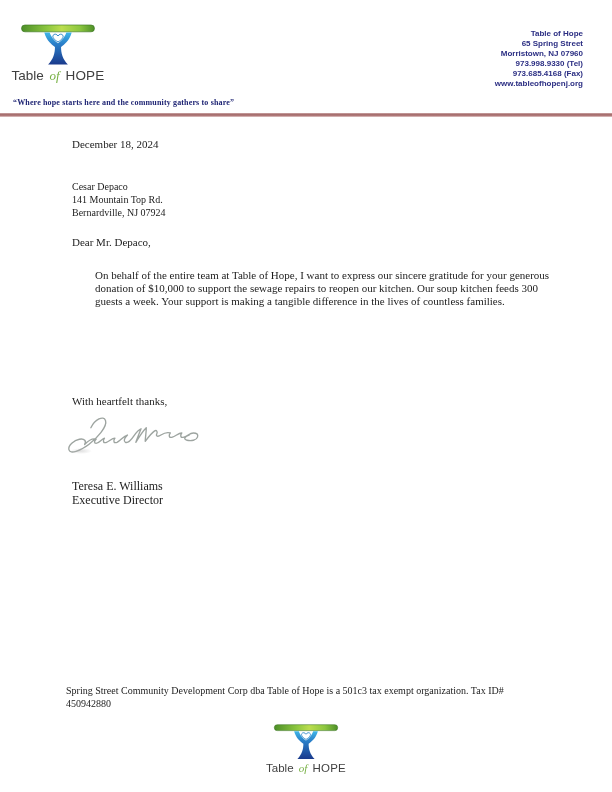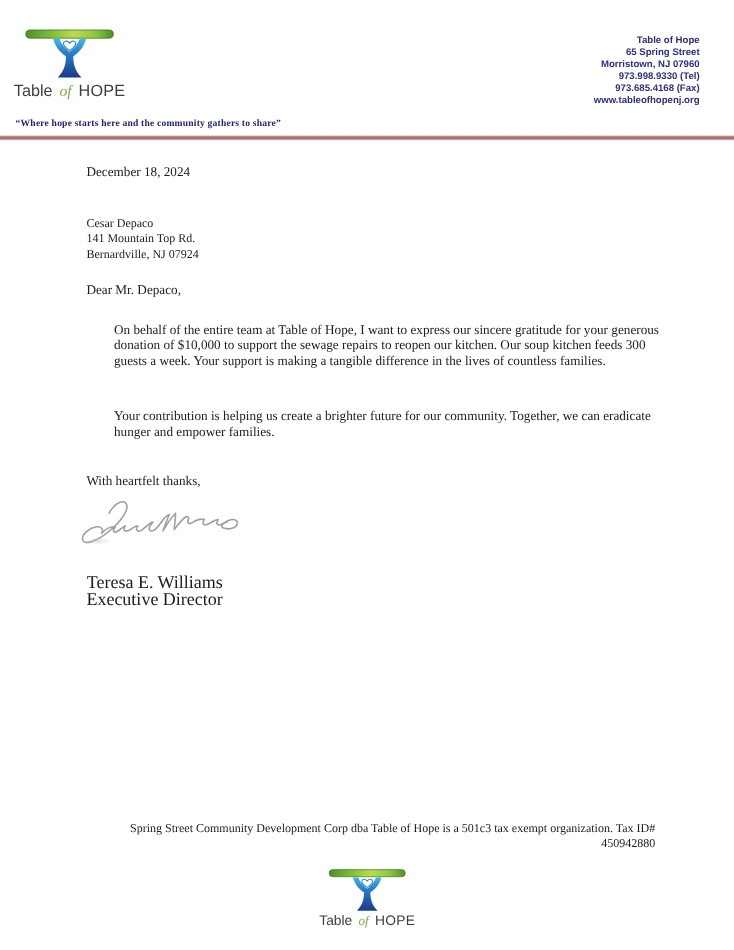--- a/index.html
+++ b/index.html
@@ -61,26 +61,26 @@
   .para-1{top:258px;}
   .para-2{top:330px;}
   .closing{position:absolute;left:72px;top:395px;font-size:11px;text-align:right;}
 
   .signature-svg{position:absolute;left:60px;top:411px;width:160px;height:46px;}
   .smudge{
     position:absolute;left:70px;top:448px;width:22px;height:6px;
     background:radial-gradient(closest-side,#b9b9b9,transparent);
     opacity:.45;border-radius:50%;
   }
-  .signer{position:absolute;left:72px;top:480px;font-size:15px;line-height:13.5px;text-align:right;}
+  .signer{position:absolute;left:72px;top:480px;font-size:12px;line-height:13.5px;}
 
   
   .disclaimer{
     position:absolute;left:66px;top:684px;width:480px;
-    text-align:right;font-size:10px;line-height:13px;
+    text-align:left;font-size:10px;line-height:13px;
   }
   .logo-bottom{
     position:absolute;left:253px;top:724px;width:106px;
     display:flex;flex-direction:column;align-items:center;
   }
   .logo-bottom svg.logo-graphic{width:66px;height:37px;display:block;}
   .logo-bottom .logo-text{font-size:11.5px;line-height:13px;}
   .logo-bottom .logo-text .lw-of{font-size:11px;}
 
   .defs-holder{position:absolute;width:0;height:0;overflow:hidden;}
@@ -136,21 +136,20 @@
 
   <div class="recipient">
     <div>Cesar Depaco</div>
     <div>141 Mountain Top Rd.</div>
     <div>Bernardville, NJ 07924</div>
   </div>
 
   <div class="salutation">Dear Mr. Depaco,</div>
 
   <p class="para para-1">On behalf of the entire team at Table of Hope, I want to express our sincere gratitude for your generous donation of $10,000 to support the sewage repairs to reopen our kitchen. Our soup kitchen feeds 300 guests a week. Your support is making a tangible difference in the lives of countless families.</p>
-  <p class="para para-2">Your contribution is helping us create a brighter future for our community. Together, we can eradicate hunger and empower families.</p>
 
   <div class="closing">With heartfelt thanks,</div>
 
   <svg class="signature-svg" viewBox="0 0 150 44">
     <path fill="none" stroke="#929a96" stroke-width="1.3" stroke-linecap="round" stroke-linejoin="round" opacity="0.9" d="M28,16 C32,8 40,4 42,9 C44,15 34,26 26,32 C18,38 8,42 7,37 C6,33 12,28 17,27
          C22,26 24,29 22,32 C26,28 30,26 33,27 C31,29 31,31 33,31 C36,31 38,27 41,26
          C39,29 40,31 43,30 C46,29 48,26 51,26 C49,29 50,31 53,30 C57,28 59,24 63,23
          C60,26 59,29 61,30 C64,31 67,27 69,24 C71,21 73,18 76,17 C74,22 72,27 71,30
          C74,25 78,19 81,16 C81,21 80,26 80,29 C83,25 86,21 89,19 C91,18 92,20 91,22
          C90,24 92,25 95,23 C98,21 101,20 104,21 C102,24 103,26 106,25 C109,24 112,21 115,21

